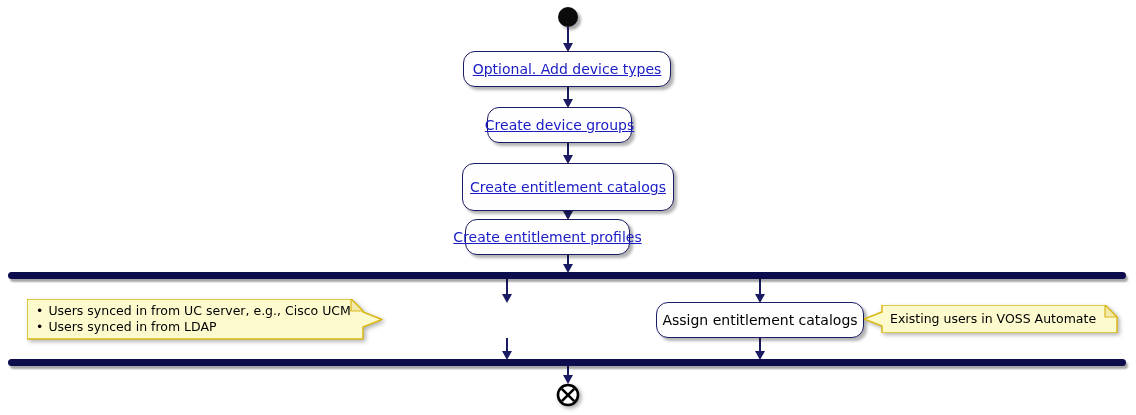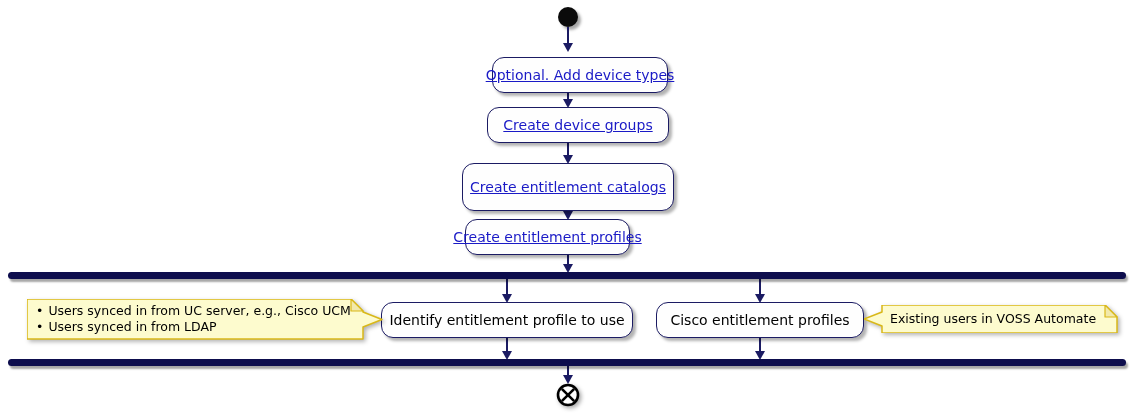--- a/index.html
+++ b/index.html
@@ -115,40 +115,37 @@
   <div class="arrow" style="left:506px; top:338px; height:13px;">
       <i class="head"></i>
     </div>
   <div class="arrow" style="left:759px; top:338px; height:13px;">
       <i class="head"></i>
     </div>
   <div class="arrow" style="left:567px; top:365px; height:10px;">
       <i class="head"></i>
     </div>
 
-  <div class="activity" style="left:463px; top:57px; width:176px; height:36px;margin-left:29px;">
+  <div class="activity" style="left:463px; top:51px; width:208px; height:36px;">
     <span class="link">Optional. Add device types</span>
   </div>
-  <div class="activity" style="left:487px; top:107px; width:182px; height:36px;">
+  <div class="activity" style="left:487px; top:107px; width:145px; height:36px;">
     <span class="link">Create device groups</span>
   </div>
   <div class="activity" style="left:462px; top:163px; width:212px; height:48px;">
     <span class="link">Create entitlement catalogs</span>
   </div>
   <div class="activity" style="left:465px; top:219px; width:165px; height:36px;">
     <span class="link">Create entitlement profiles</span>
   </div>
 
   <div class="sync-bar" style="top:272px;"></div>
 
-  <div class="activity" style="left:381px; top:302px; width:252px; height:36px;">
-    <span>Identify entitlement profile to use</span>
-  </div>
   <div class="activity" style="left:656px; top:302px; width:208px; height:36px;">
-    <span>Cisco entitlement profiles</span>
+    <span>Assign entitlement catalogs</span>
   </div>
 
   <div class="note note-right" style="left:864px; top:305px; width:254px; height:28px;">
     <svg width="254" height="28" viewBox="0 0 254 28">
       <polygon points="18,0 241,0 253,12 253,28 18,28 18,21 0,14 18,7" fill="#fdfbce" stroke="#d9b818" stroke-width="1.5" stroke-linejoin="round"></polygon>
       <polygon points="241,0 241,12 253,12" fill="#f2e9ab" stroke="#d9b818" stroke-width="1.2" stroke-linejoin="round"></polygon>
     </svg>
     <div class="note-text">Existing users in VOSS Automate</div>
   </div>
 

